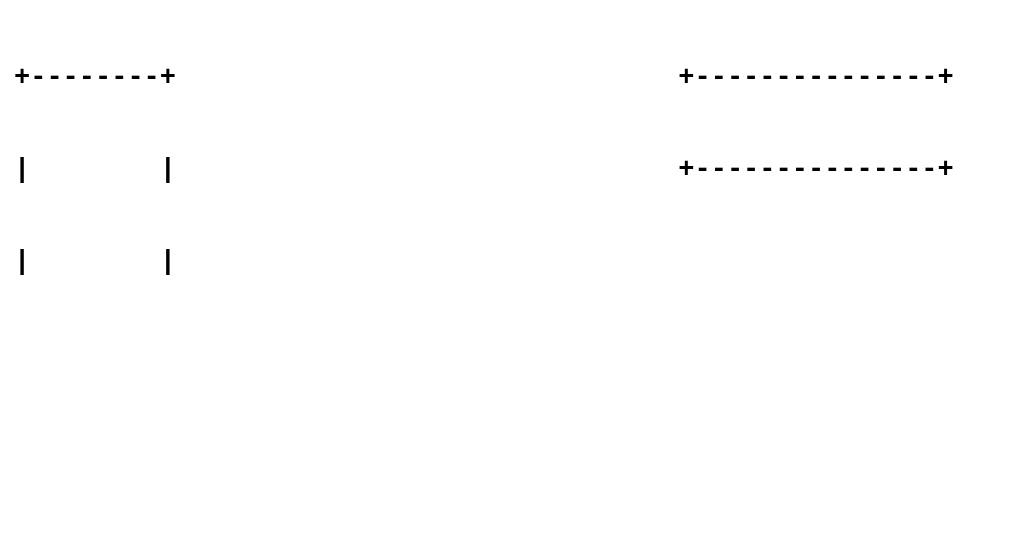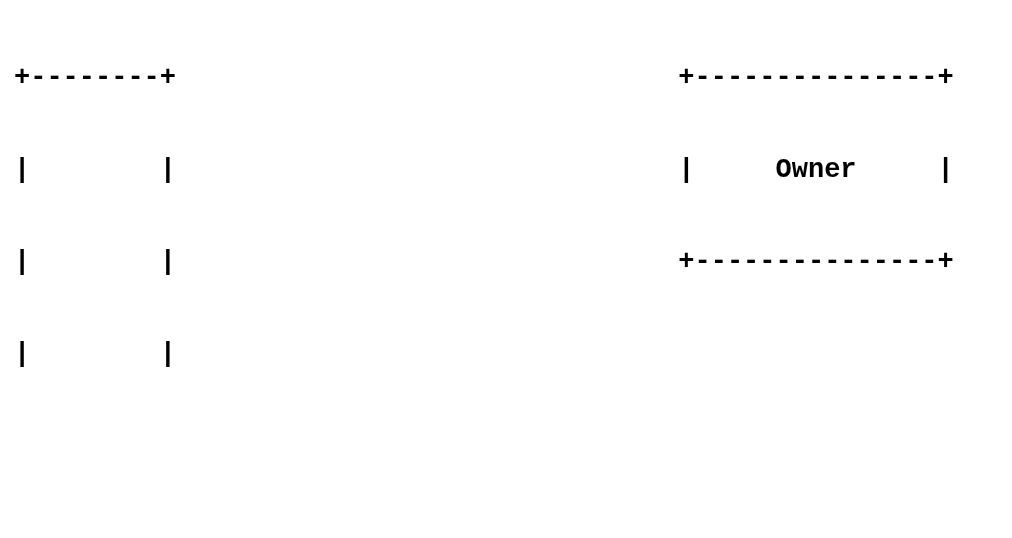--- a/index.html
+++ b/index.html
@@ -30,21 +30,20 @@
     white-space: pre;
     height: 30.6px;
   }
 </style>
 </head>
 <body style="background: rgb(255, 255, 255);">
 
 <div class="stage">
   <div class="ascii-diagram" style="color: rgb(0, 0, 0);">
     <div class="line">+--------+                               +---------------+</div>
-    <div class="line">|        |                               |     Owner     |</div>
     <div class="line">|        |                               +---------------+</div>
     <div class="line">|        |</div>
     
     
     
     
     
     
     
     

